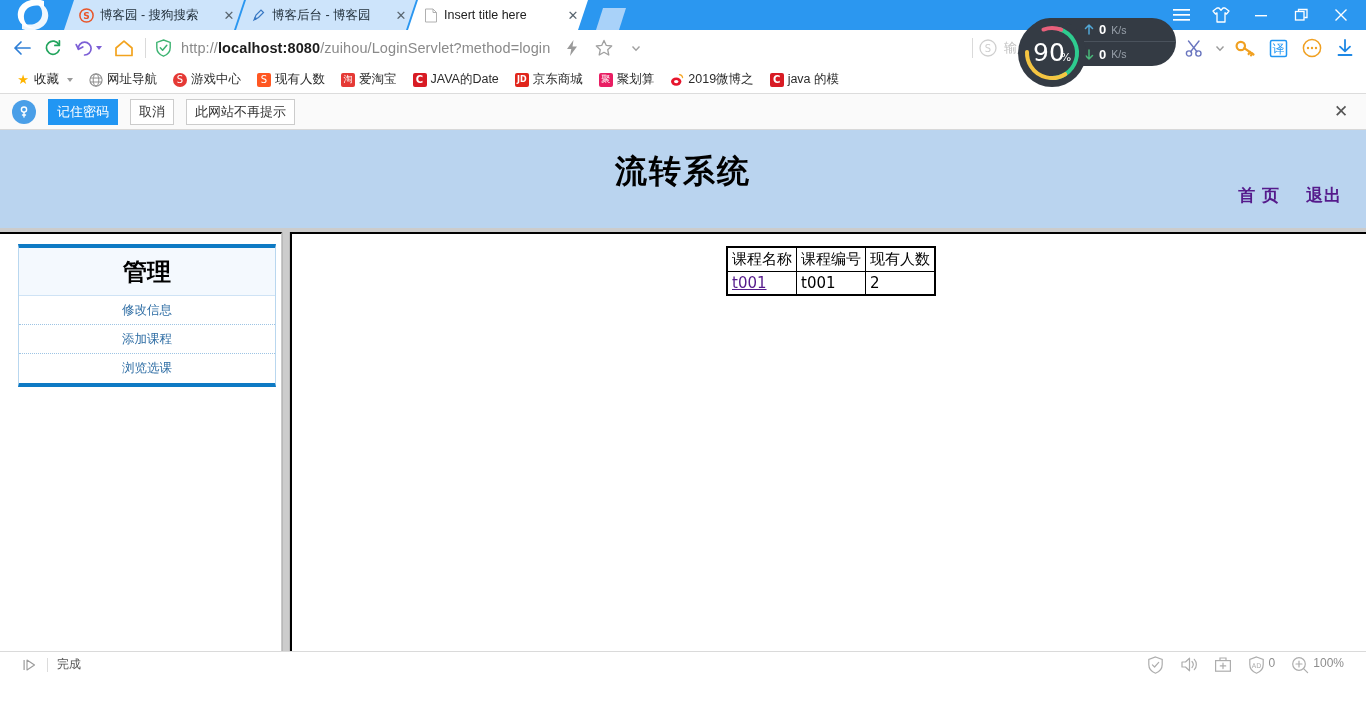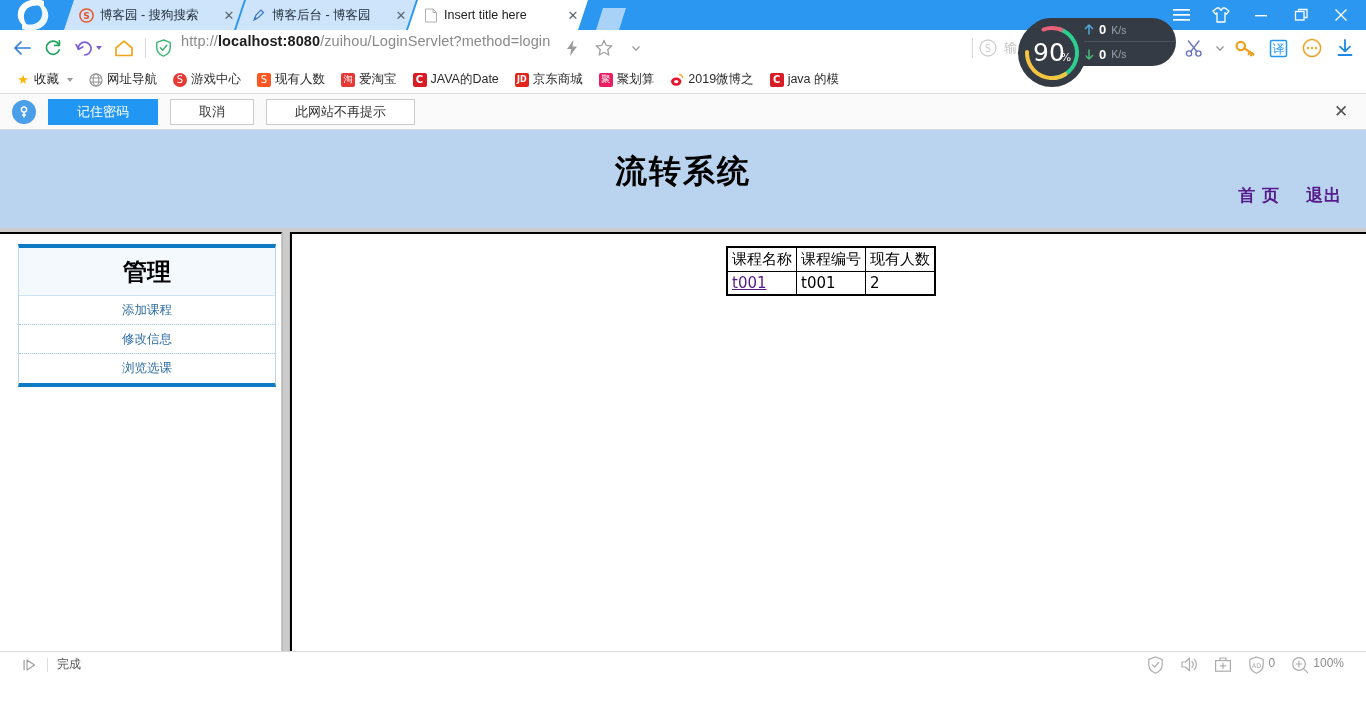--- a/index.html
+++ b/index.html
@@ -123,20 +123,21 @@
     width: 0; height: 0;
     border-left: 3.5px solid transparent;
     border-right: 3.5px solid transparent;
     border-top: 4px solid #7c5fd6;
     margin-left: 2px;
   }
   .vsep { width: 1px; height: 20px; background: #dadada; margin: 0 6px; }
   .addrwrap {
     flex: 1 1 auto;
     display: flex;
+    align-items: center;
     height: 30px;
     min-width: 0;
   }
   .addr-lock { margin: 0 9px 0 3px; display: flex; align-items: center; }
   .addr-url {
     font-size: 14.5px;
     color: #8a8a8a;
     white-space: nowrap;
     overflow: hidden;
     letter-spacing: .1px;
@@ -239,21 +240,21 @@
     width: 24px; height: 24px;
     border-radius: 50%;
     background: #4a9fe8;
     display: flex; align-items: center; justify-content: center;
     color: #ffffff;
     flex: 0 0 24px;
   }
   .notify-text { font-size: 13px; color: #333333; margin-right: 6px; }
   .notify-btn {
     height: 26px;
-    padding: 0 28px;
+    padding: 0 8px;
     display: flex; align-items: center; justify-content: center;
     font-size: 13px;
     border: 1px solid #cccccc;
     background: #ffffff;
     color: #333333;
   }
   .notify-btn.primary {
     background: #2196f3;
     border-color: #2196f3;
     color: #ffffff;
@@ -705,22 +706,22 @@
     </div>
   </div>
 
   <div class="page-sep"></div>
 
   <div class="page-body">
 
     <div class="sidebar-col">
       <div class="menu-box">
         <div class="menu-head">管理</div>
+        <div class="menu-item">修改信息</div>
         <div class="menu-item">添加课程</div>
-        <div class="menu-item">修改信息</div>
         <div class="menu-item">浏览选课</div>
       </div>
     </div>
 
     <div class="inner-scroll"></div>
 
     <div class="content-col">
       <table class="data-table">
         <tbody>
             <tr>

